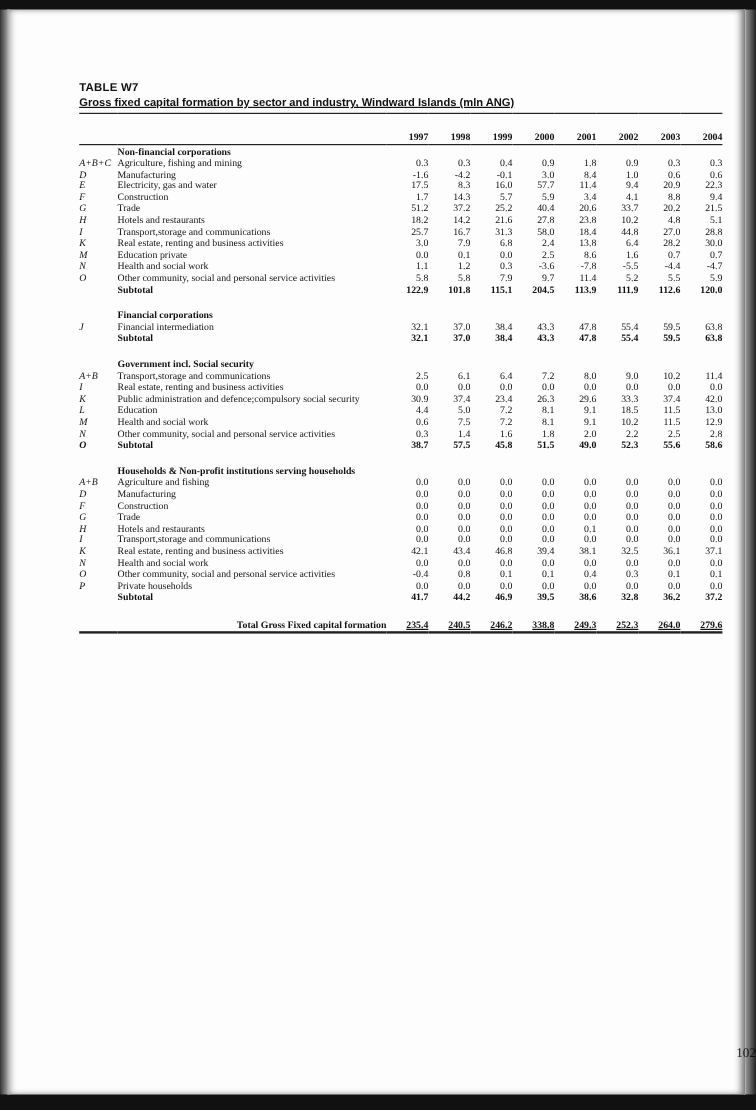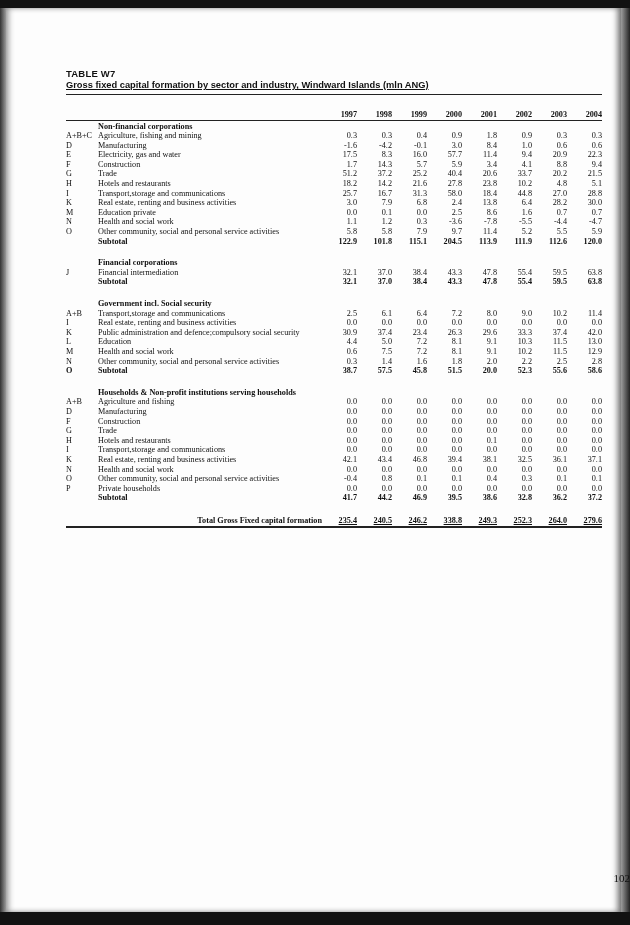--- a/index.html
+++ b/index.html
@@ -7,21 +7,21 @@
   .page { position:absolute; left:6px; top:8px; width:615px; height:904px; background:#fdfdfd; box-shadow: inset 4px 0 6px -2px #888, inset -5px 0 6px -2px #666; }
   .bleed-l { position:absolute; left:0; top:8px; width:8px; height:904px; background:linear-gradient(to right,#333,#bbb); }
   .bleed-r { position:absolute; right:0; top:8px; width:10px; height:904px; background:linear-gradient(to left,#222,#aaa); }
   .tbl-label { position:absolute; left:66px; top:68px; font-family:"Liberation Sans", sans-serif; font-weight:bold; font-size:9.5px; letter-spacing:0.2px; }
   .tbl-title { position:absolute; left:66px; top:80px; font-family:"Liberation Sans", sans-serif; font-weight:bold; font-size:9.3px; text-decoration:underline; white-space:nowrap; }
   .table-wrap { position:absolute; left:66px; top:94px; width:536px; }
   table { border-collapse:collapse; width:536px; font-size:8.2px; line-height:9.4px; }
   th { font-weight:bold; text-align:right; padding:15px 0 1px 0; font-size:8.2px; }
   thead tr { border-top:1.5px solid #222; border-bottom:1px solid #222; }
   td { padding:0; white-space:nowrap; height:9.6px; }
-  td.code { width:32px; }
+  td.code { width:32px;font-style:italic; }
   td.label { width:224px; }
   td.num, th.num { width:35px; text-align:right; }
   th.first, td.first { width:30px; }
   tr.section td { font-weight:bold; padding-top:0; }
   tr.subtotal td { font-weight:bold; }
   tr.spacer td { height:12px; }
   tr.total td { font-weight:bold; border-bottom:2px double #222; height:11px;text-align:right; }
   tr.total td.num { text-decoration:underline; }
   .pagenum { position:absolute; left:0; width:630px; top:872px; text-align:right; font-size:11px;font-family:Liberation Serif, serif; }
 </style>
@@ -275,21 +275,21 @@
           <td class="num">42.0</td>
         </tr>
         <tr>
           <td class="code">L</td>
           <td class="label">Education</td>
           <td class="num">4.4</td>
           <td class="num">5.0</td>
           <td class="num">7.2</td>
           <td class="num">8.1</td>
           <td class="num">9.1</td>
-          <td class="num">10.3</td>
+          <td class="num">18.5</td>
           <td class="num">11.5</td>
           <td class="num">13.0</td>
         </tr>
         <tr>
           <td class="code">M</td>
           <td class="label">Health and social work</td>
           <td class="num">0.6</td>
           <td class="num">7.5</td>
           <td class="num">7.2</td>
           <td class="num">8.1</td>
@@ -310,21 +310,21 @@
           <td class="num">2.5</td>
           <td class="num">2.8</td>
         </tr>
         <tr class="subtotal">
           <td class="code">O</td>
           <td class="label">Subtotal</td>
           <td class="num">38.7</td>
           <td class="num">57.5</td>
           <td class="num">45.8</td>
           <td class="num">51.5</td>
-          <td class="num">20.0</td>
+          <td class="num">49.0</td>
           <td class="num">52.3</td>
           <td class="num">55.6</td>
           <td class="num">58.6</td>
         </tr>
         <tr class="spacer">
           <td></td>
         </tr>
         <tr class="section">
           <td class="code"></td>
           <td class="label" colspan="9">Households &amp; Non-profit institutions serving households</td>

